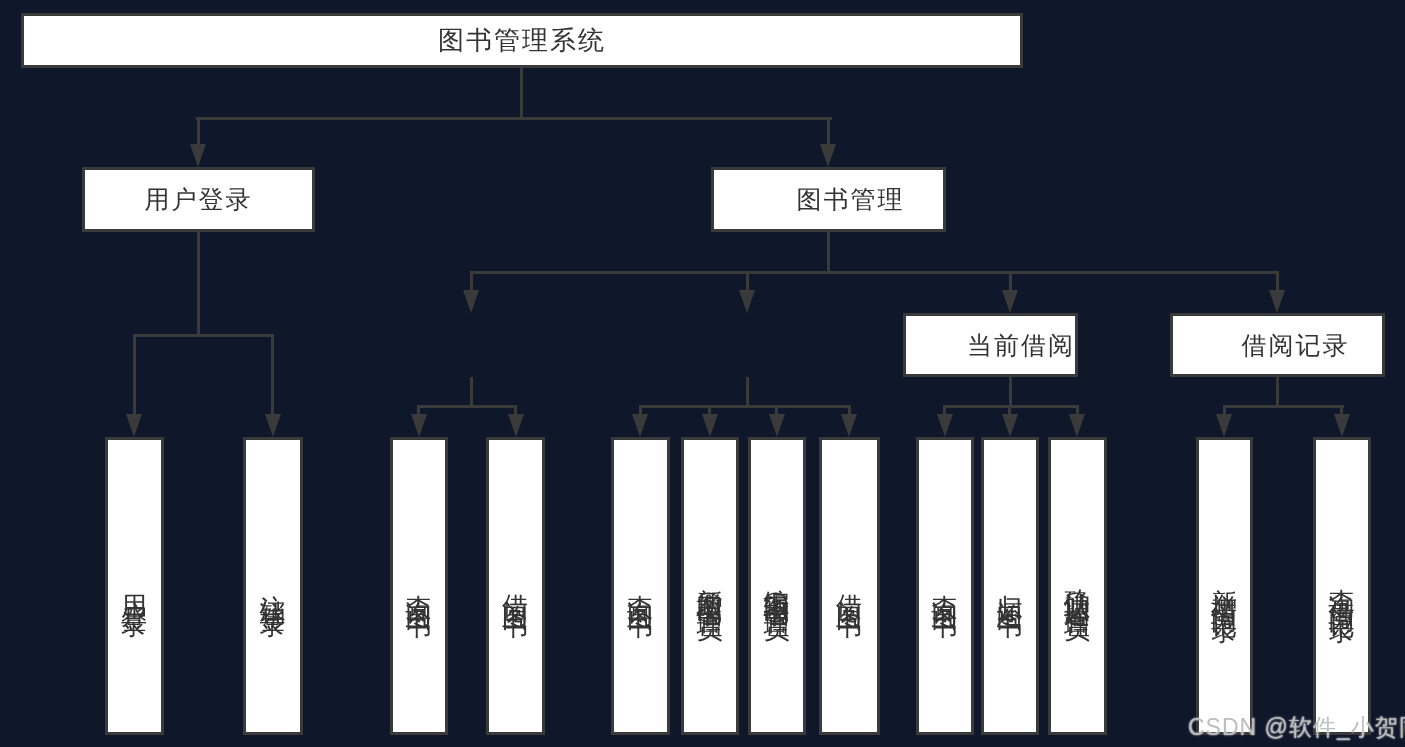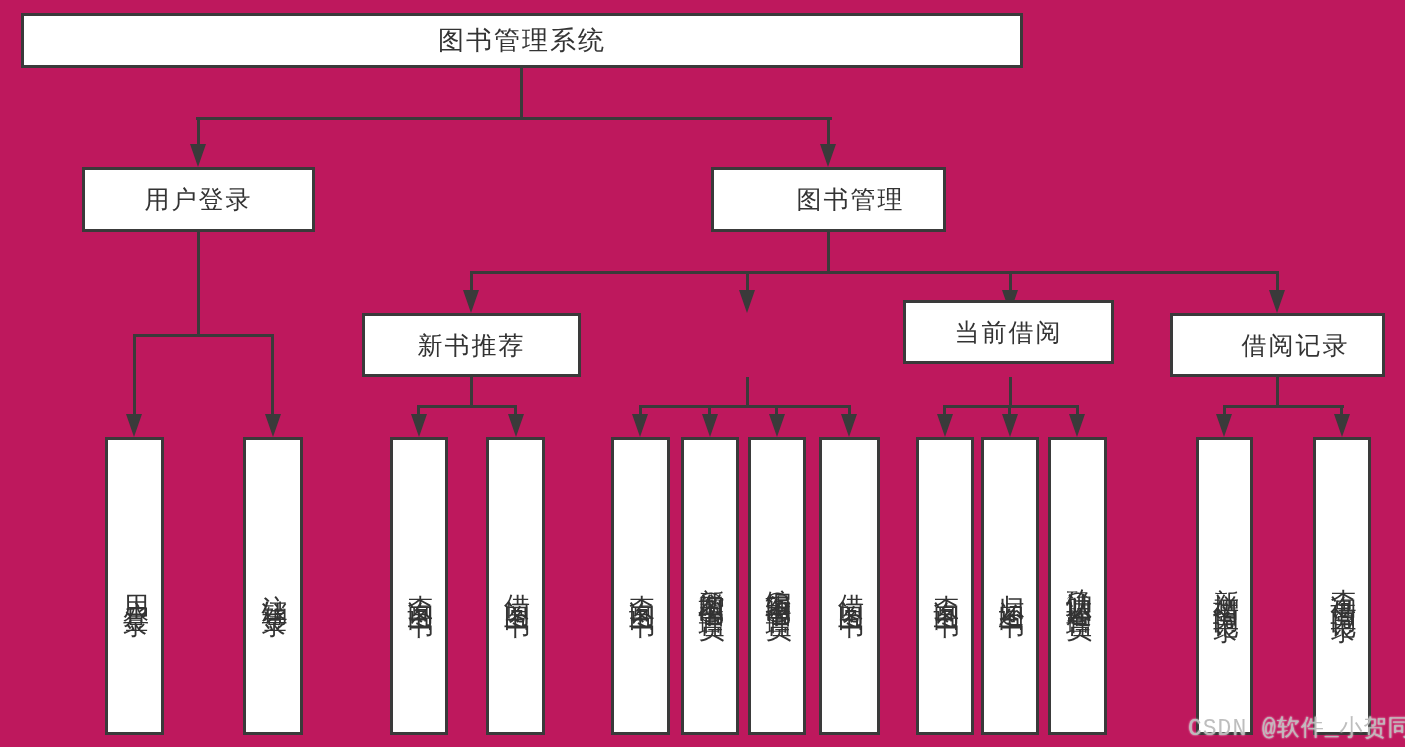--- a/index.html
+++ b/index.html
@@ -1,21 +1,21 @@
 <!DOCTYPE html>
 <html><head>
 <meta charset="utf-8">
 <style>
   html, body { margin: 0; padding: 0; background: #ffffff; }
   #stage {
     position: relative;
     width: 1405px;
     height: 747px;
-    background: #be185d;
-    font-family: Liberation Mono, monospace;
+    background: #0f172a;
+    font-family: Liberation Sans, sans-serif;
     overflow: hidden;
   }
   
   .box {
     position: absolute;
     box-sizing: border-box;
     border: 3px solid #3a3a3a;
     background: #ffffff;
     display: flex;
     align-items: center;
@@ -105,24 +105,21 @@
   <div class="line" style="left:470px; top:271px; width:809px; height:3px;"></div>
   <div class="line" style="left:470px; top:271px; width:3px; height:21px;"></div>
   <div class="head" style="left:463px; top:290px;"></div>
   <div class="line" style="left:746px; top:271px; width:3px; height:21px;"></div>
   <div class="head" style="left:739px; top:290px;"></div>
   <div class="line" style="left:1009px; top:271px; width:3px; height:21px;"></div>
   <div class="head" style="left:1002px; top:290px;"></div>
   <div class="line" style="left:1276px; top:271px; width:3px; height:21px;"></div>
   <div class="head" style="left:1269px; top:290px;"></div>
 
-  <div class="box" style="left:362px; top:313px; width:219px; height:64px;">
-    <span class="label">新书推荐</span>
-  </div>
-  <div class="box" style="left:903px; top:300px; width:211px; height:64px;">
+  <div class="box" style="left:903px; top:313px; width:175px; height:64px;justify-content:flex-end;">
     <span class="label">当前借阅</span>
   </div>
   <div class="box" style="left:1170px; top:313px; width:215px; height:64px;padding-left:36px;">
     <span class="label">借阅记录</span>
   </div>
 
   <div class="line" style="left:470px; top:377px; width:3px; height:30px;"></div>
   <div class="line" style="left:417px; top:405px; width:100px; height:3px;"></div>
   <div class="line" style="left:417px; top:405px; width:3px; height:11px;"></div>
   <div class="head" style="left:411px; top:414px;"></div>

